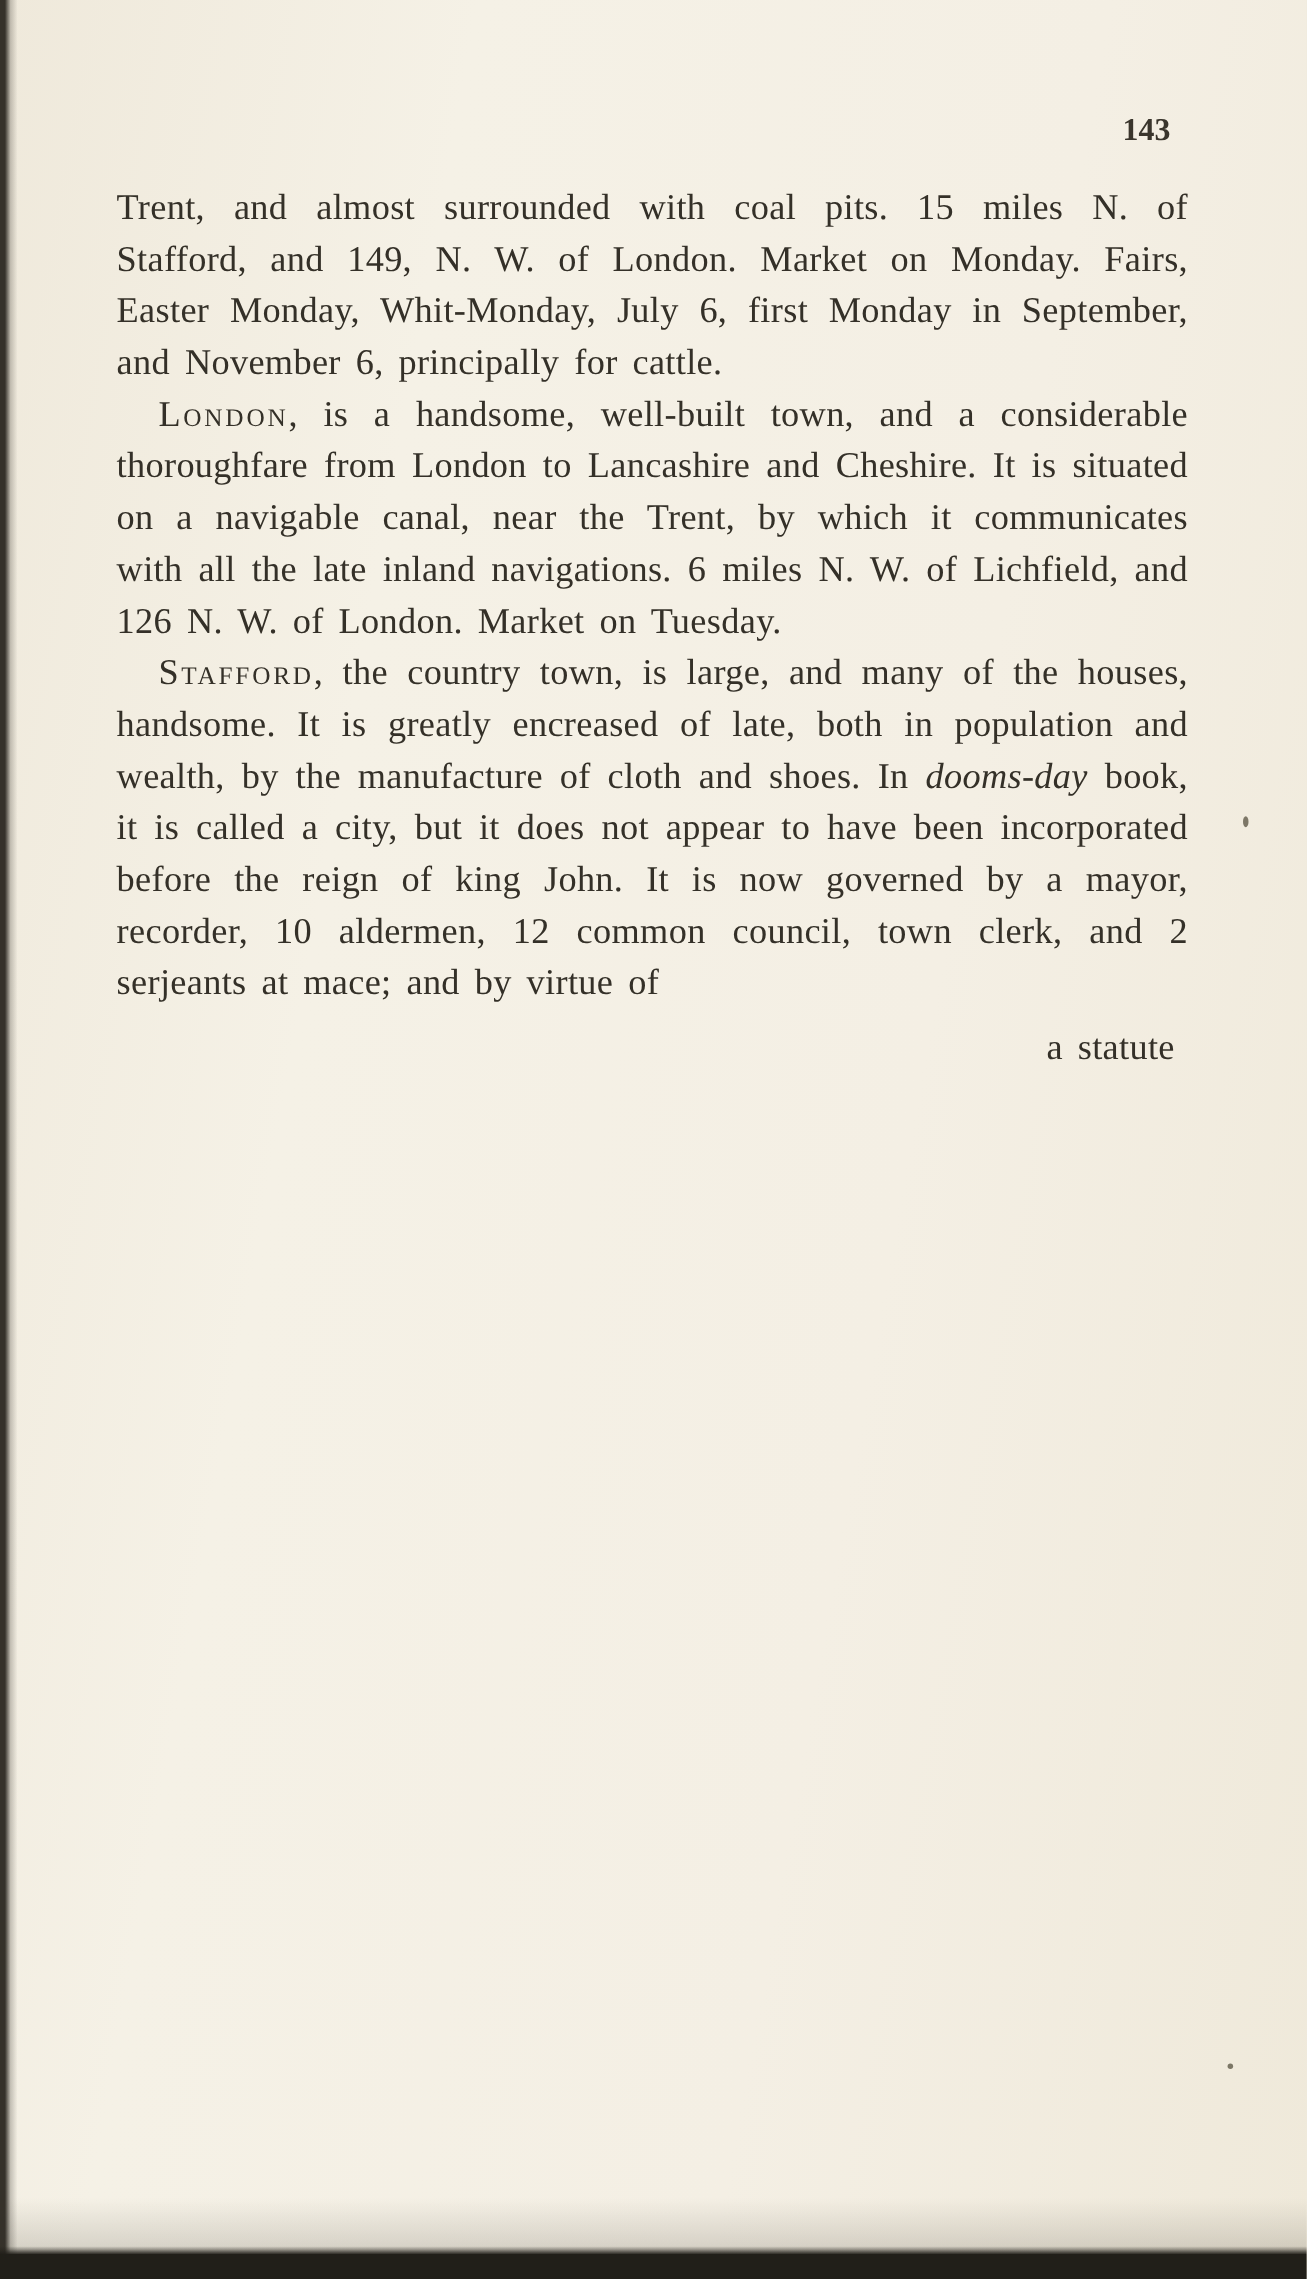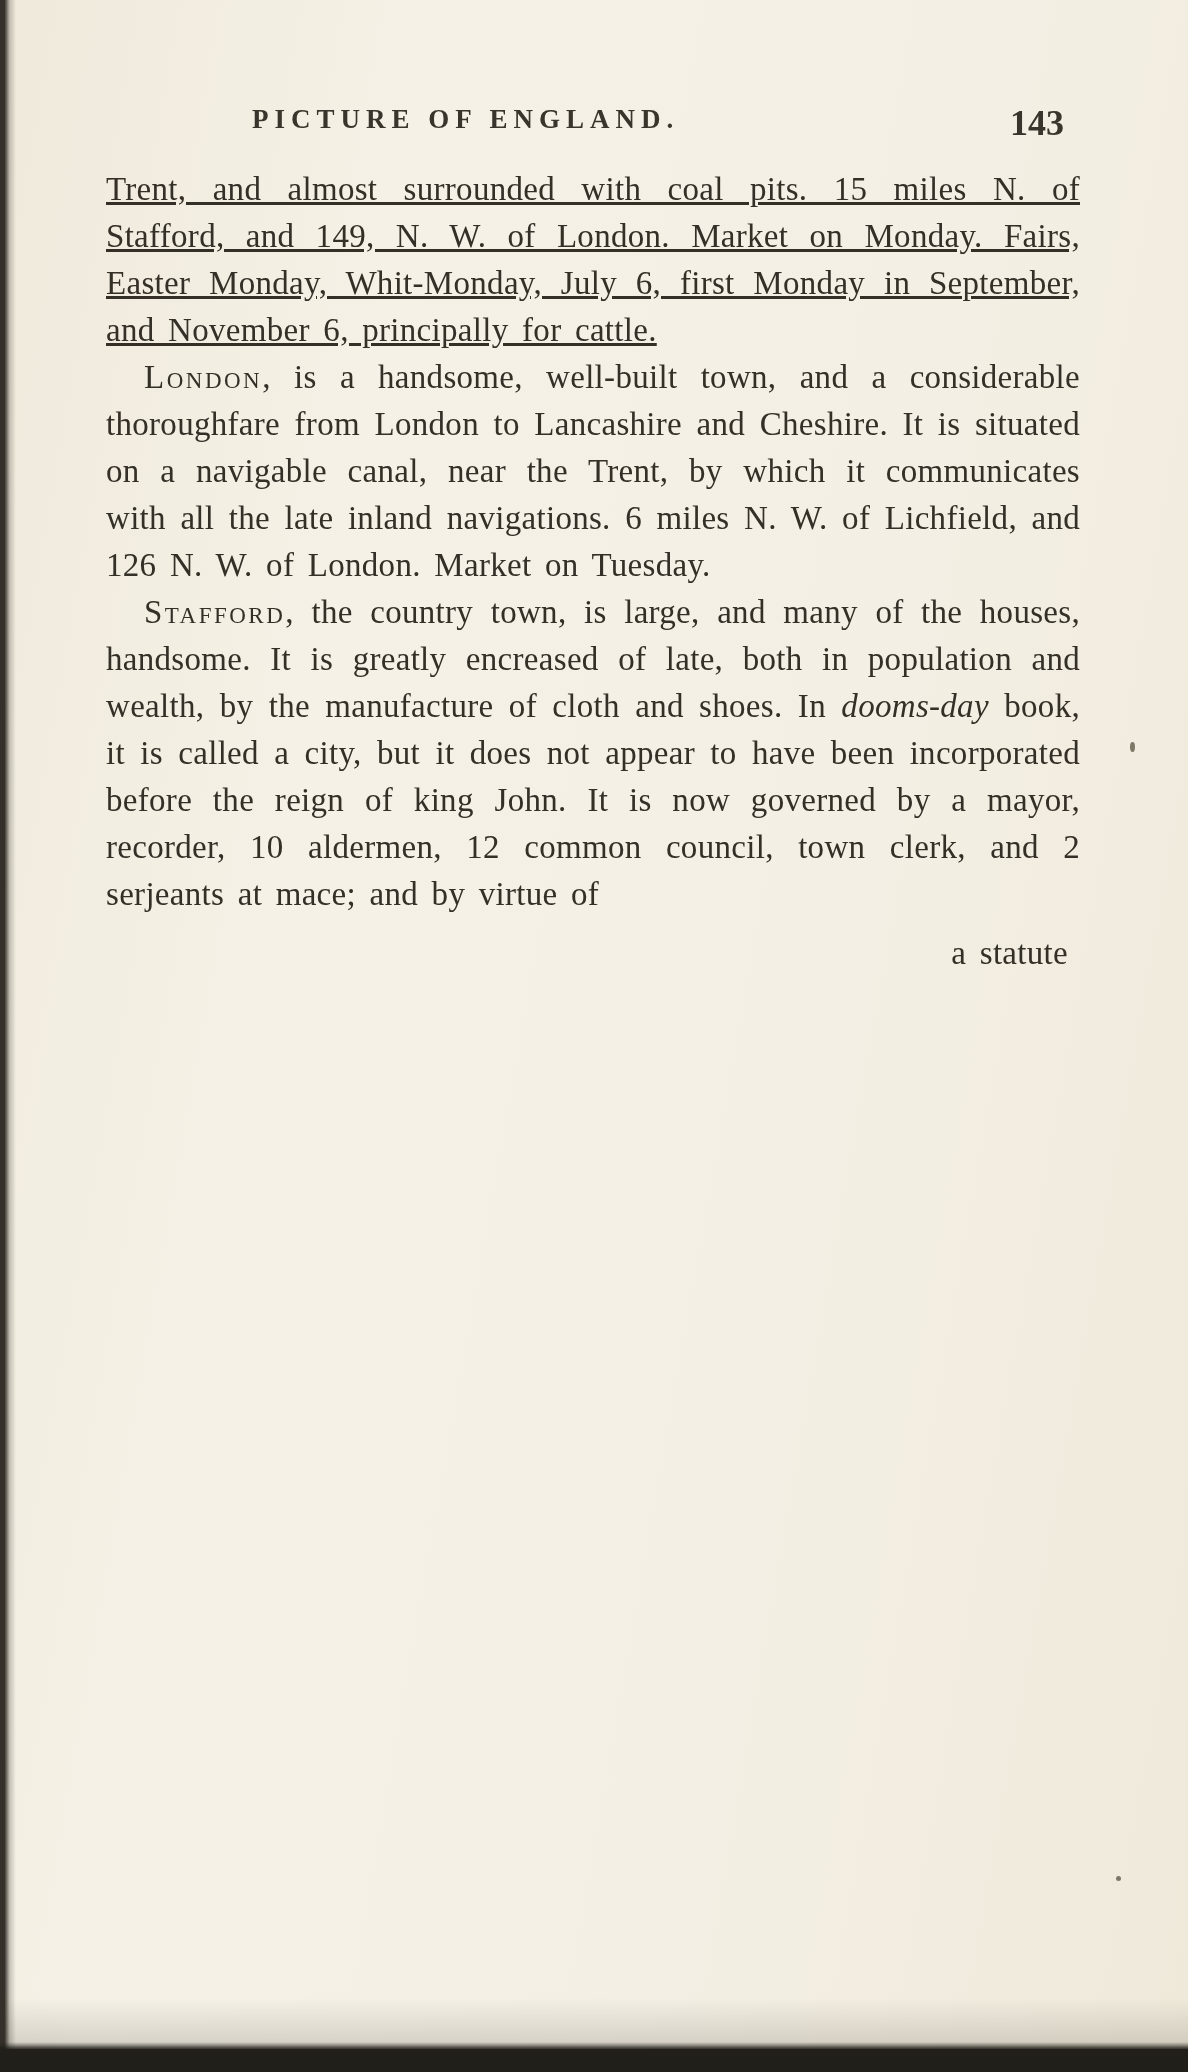--- a/index.html
+++ b/index.html
@@ -42,37 +42,37 @@
     top: 4px;
     font-size: 27px;
     font-weight: bold;
     letter-spacing: 6px;
     color: #3a352c;
   }
   .page-number {
     position: absolute;
     right: 16px;
     top: 2px;
-    font-size: 36px;
+    font-size: 29px;
     font-weight: bold;
     color: #3a352c;
   }
   
   .text-block {
     position: absolute;
     left: 106px; right: 108px; top: 166px;
     font-size: 33px;
     line-height: 47px;
     letter-spacing: 0.3px;
     word-spacing: 5px;
     text-align: justify;
     color: #343028;
   }
   .para { margin: 0; text-indent: 38px; }
-  .para.first { text-indent: 0; text-decoration: underline; }
+  .para.first { text-indent: 0; }
   .lead {
     font-variant: small-caps;
     letter-spacing: 2.5px;
   }
   .italic { font-style: italic; }
   .catchword {
     margin: 12px;
     text-align: right;
     text-indent: 0;
   }
@@ -85,21 +85,20 @@
   }
   .speck-1 { left: 1130px; top: 742px; width: 5px; height: 10px; }
   .speck-2 { left: 1116px; top: 1876px; width: 5px; height: 5px; }
 </style>
 </head>
 <body>
 
 <div class="paper">
 
   <header class="page-header">
-    <span class="running-title">PICTURE OF ENGLAND.</span>
     <span class="page-number">143</span>
   </header>
 
   <main class="text-block">
 
     <p class="para first"><span>Trent, and almost surrounded with coal pits. 15 miles N. of Stafford, and 149, N. W. of London. Market on Monday. Fairs, Easter Monday, Whit-Monday, July 6, first Monday in September, and November 6, principally for cattle.</span></p>
 
 
     <p class="para"><span class="lead">London</span><span>, is a handsome, well-built town, and a considerable thoroughfare from London to Lancashire and Cheshire. It is situated on a navigable canal, near the Trent, by which it communicates with all the late inland navigations. 6 miles N. W. of Lichfield, and 126 N. W. of London. Market on Tuesday.</span></p>
 

